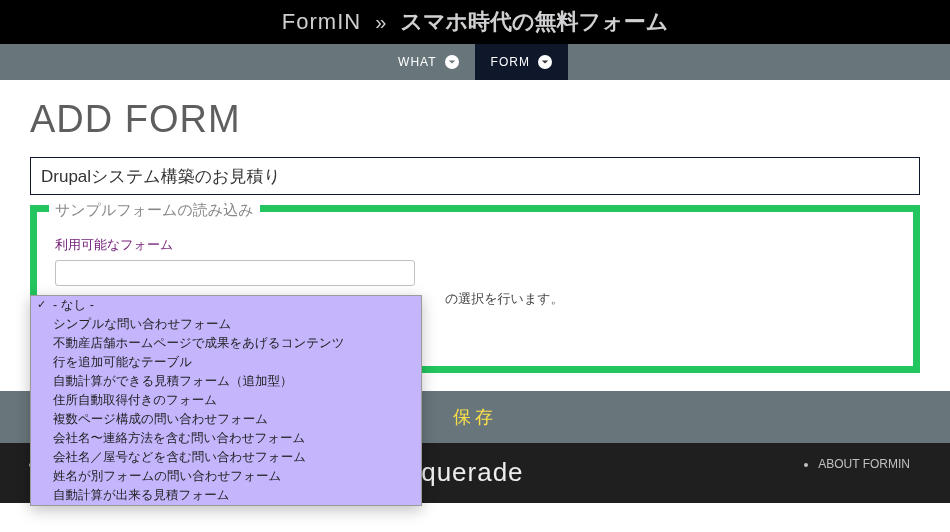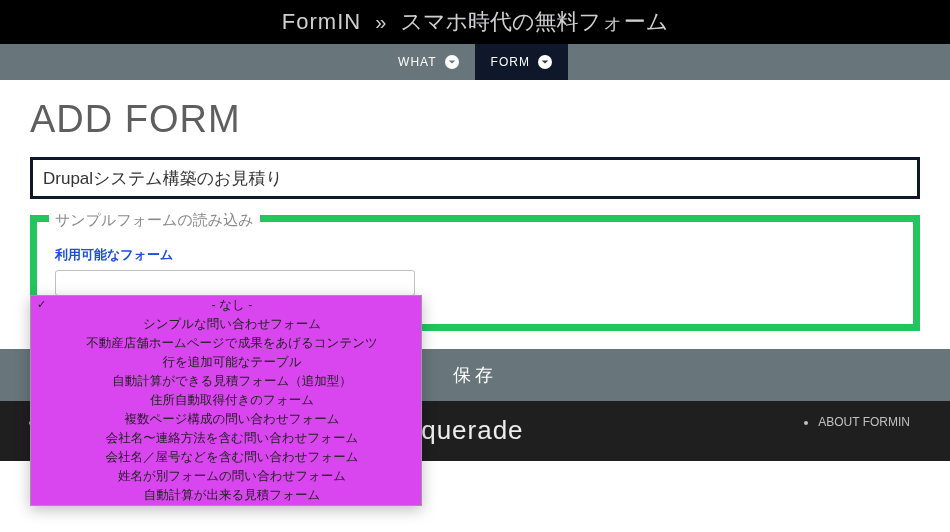--- a/index.html
+++ b/index.html
@@ -8,21 +8,21 @@
 .top-banner {
   background: #000;
   color: #fff;
   text-align: center;
   height: 44px;
   line-height: 44px;
   font-size: 22px;
 }
 .top-banner .brand { color: #cfcfd1; font-weight: 300; letter-spacing: 1px; }
 .top-banner .raquo { color: #cfcfd1; margin: 0 8px; font-size: 20px; }
-.top-banner .tagline { color: #d0d0d2; font-weight: 400; }
+.top-banner .tagline { color: #d0d0d2; font-weight: 700; }
 
 .nav-bar {
   background: #68767c;
   height: 36px;
   display: flex;
   justify-content: center;
   align-items: stretch;
 }
 .nav-item {
   display: flex;
@@ -52,45 +52,45 @@
 h1.page-title {
   color: #5e5e5e;
   font-weight: 400;
   font-size: 38px;
   letter-spacing: 1px;
   margin-bottom: 16px;
 }
 
 .title-input {
   width: 100%;
-  border: 3px solid #0f172a;
+  border: 1px solid #0f172a;
   padding: 8px 10px;
   font-size: 17px;
   color: #333;
-  margin-bottom: 16px;
+  margin-bottom: 10px;
 }
 
 .fieldset {
   border: 7px solid #22c55e;
   padding: 24px 18px 18px 18px;
   position: relative;
 }
 .legend {
   position: absolute;
   top: -11px;
   left: 12px;
   background: #fff;
   padding: 0 6px;
   color: #888;
   font-size: 15px;
 }
 .field-label {
   font-size: 13px;
-  font-weight: bold;
-  color: #1d4ed8;
+  font-weight: normal;
+  color: #701a75;
   margin-bottom: 6px;
 }
 .help-text {
   color: #444;
   font-size: 13px;
   margin-left: 390px;
   margin-top: -6px;
   margin-bottom: 40px;
 }
 
@@ -98,21 +98,21 @@
   background: #68767c;
   height: 52px;
   display: flex;
   align-items: center;
   justify-content: center;
   margin: 18px -30px 0 -30px;
   position: relative;
   z-index: 0;
 }
 .save-btn {
-  color: #ffffff;
+  color: #fde047;
   font-size: 18px;
   letter-spacing: 4px;
   background: transparent;
   border: none;
   cursor: pointer;
 }
 
 .footer {
   background: #1f1f1f;
   color: #c0c0c0;
@@ -131,27 +131,26 @@
   letter-spacing: 1px;
   flex: 0 0 auto;
 }
 
 
 .dropdown {
   position: absolute;
   left: 30px;
   top: 295px;
   width: 392px;
-  background: #d946ef;
+  background: #c4b5fd;
   border: 1px solid #9a9a9a;
   box-shadow: 0 4px 14px rgba(0,0,0,0.25);
   z-index: 100;
   font-size: 12.5px;
   color: #222;
-  text-align: center;
 }
 .dropdown .opt {
   padding: 2px 10px 2px 22px;
   line-height: 15px;
   white-space: nowrap;
   position: relative;
   cursor: default;
 }
 .dropdown .opt.checked::before {
   content: "✓";
@@ -202,20 +201,21 @@
 
   <input type="text" class="title-input" value="Drupalシステム構築のお見積り" style="">
 
   <div class="fieldset">
     <span class="legend">サンプルフォームの読み込み</span>
 
     <div class="field-label">利用可能なフォーム</div>
 
     <div class="hidden-select-area"></div>
 
+    <div class="help-text">の選択を行います。</div>
   </div>
 
   <div class="save-bar">
     <button class="save-btn">保存</button>
   </div>
 </div>
 
 <div class="footer">
   <ul>
     <li><span>WHAT</span></li>

